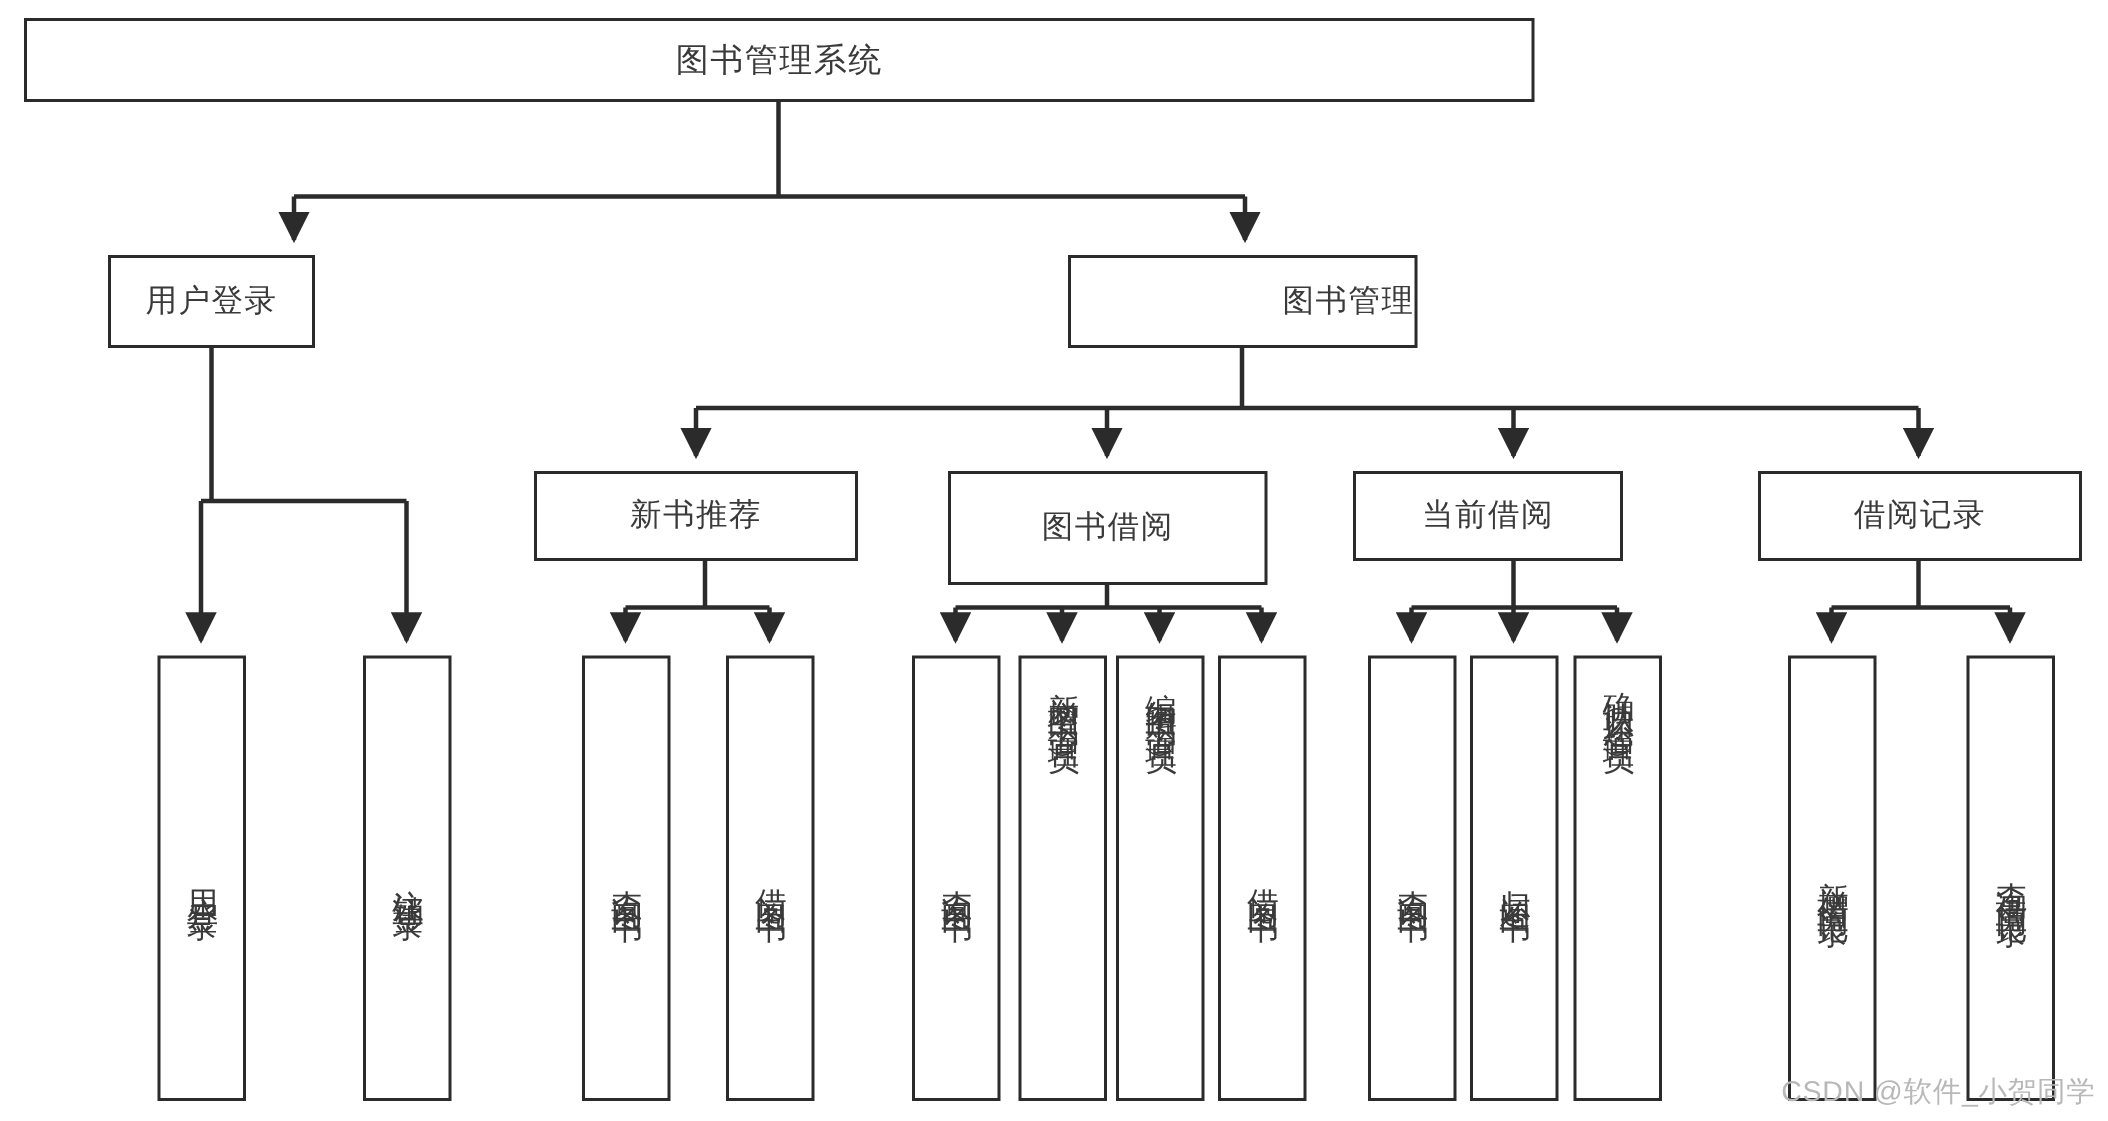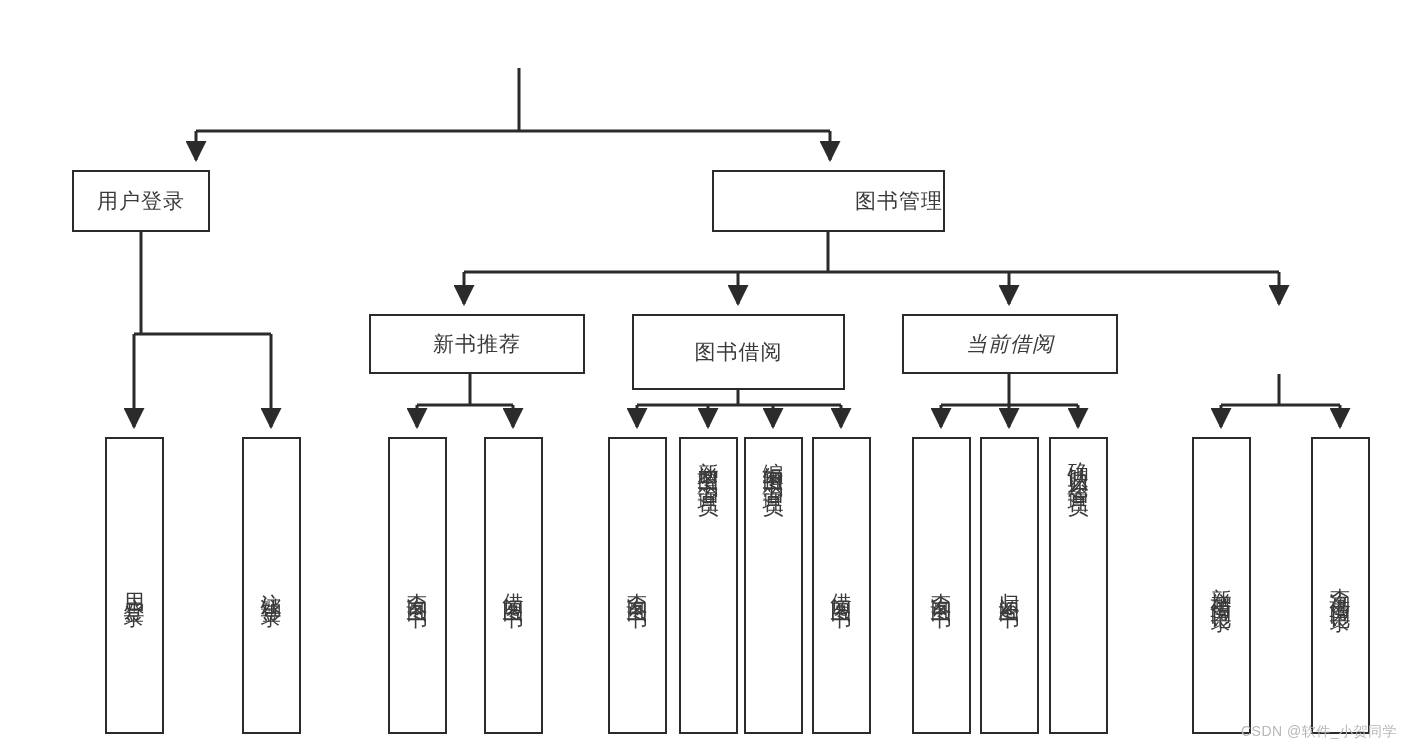--- a/index.html
+++ b/index.html
@@ -55,21 +55,21 @@
     white-space:nowrap;
     color:#3a3a3a;
   }
   .htext{
     white-space:nowrap;
   }
   .watermark{
     position:absolute;
     right:8px;
     bottom:6px;
-    font-size:14px;
+    font-size:19px;
     color:#b8b8b8;
     letter-spacing:0.5px;
     z-index:3;
     white-space:nowrap;
     font-family:"Liberation Sans","DejaVu Sans",sans-serif;
   }
 </style>
 </head>
 <body>
 
@@ -118,36 +118,42 @@
       <path d="M 1009 405 L 1009 427" marker-end="url(#arrow)"></path>
       <path d="M 1078 405 L 1078 427" marker-end="url(#arrow)"></path>
 
       <path d="M 1279 374 L 1279 405"></path>
       <path d="M 1221 405 L 1340 405"></path>
       <path d="M 1221 405 L 1221 427" marker-end="url(#arrow)"></path>
       <path d="M 1340 405 L 1340 427" marker-end="url(#arrow)"></path>
     </g>
   </svg>
 
+  <div class="node h root" style="left:16px; top:12px; width:1007px; height:56px;">
+    <span class="htext">图书管理系统</span>
+  </div>
 
   <div class="node h" style="left:72px; top:170px; width:138px; height:62px;">
     <span class="htext">用户登录</span>
   </div>
   <div class="node h" style="left:712px; top:170px; width:233px; height:62px;justify-content:flex-end;">
     <span class="htext">图书管理</span>
   </div>
 
-  <div class="node h" style="left:369px; top:314px; width:216px; height:60px;text-align:right;">
+  <div class="node h" style="left:356px; top:314px; width:216px; height:60px;text-align:right;">
     <span class="htext">新书推荐</span>
   </div>
   <div class="node h" style="left:632px; top:314px; width:213px; height:76px;">
     <span class="htext">图书借阅</span>
   </div>
-  <div class="node h" style="left:902px; top:314px; width:216px; height:60px;font-style:italic;">
+  <div class="node h" style="left:902px; top:314px; width:180px; height:60px;">
     <span class="htext">当前借阅</span>
+  </div>
+  <div class="node h" style="left:1172px; top:314px; width:216px; height:60px;">
+    <span class="htext">借阅记录</span>
   </div>
 
   <div class="node v" style="left:105px; top:437px; width:59px; height:297px;">
     <span class="vtext">用户登录</span>
   </div>
   <div class="node v" style="left:242px; top:437px; width:59px; height:297px;">
     <span class="vtext">注销登录</span>
   </div>
 
   <div class="node v" style="left:388px; top:437px; width:59px; height:297px;">

